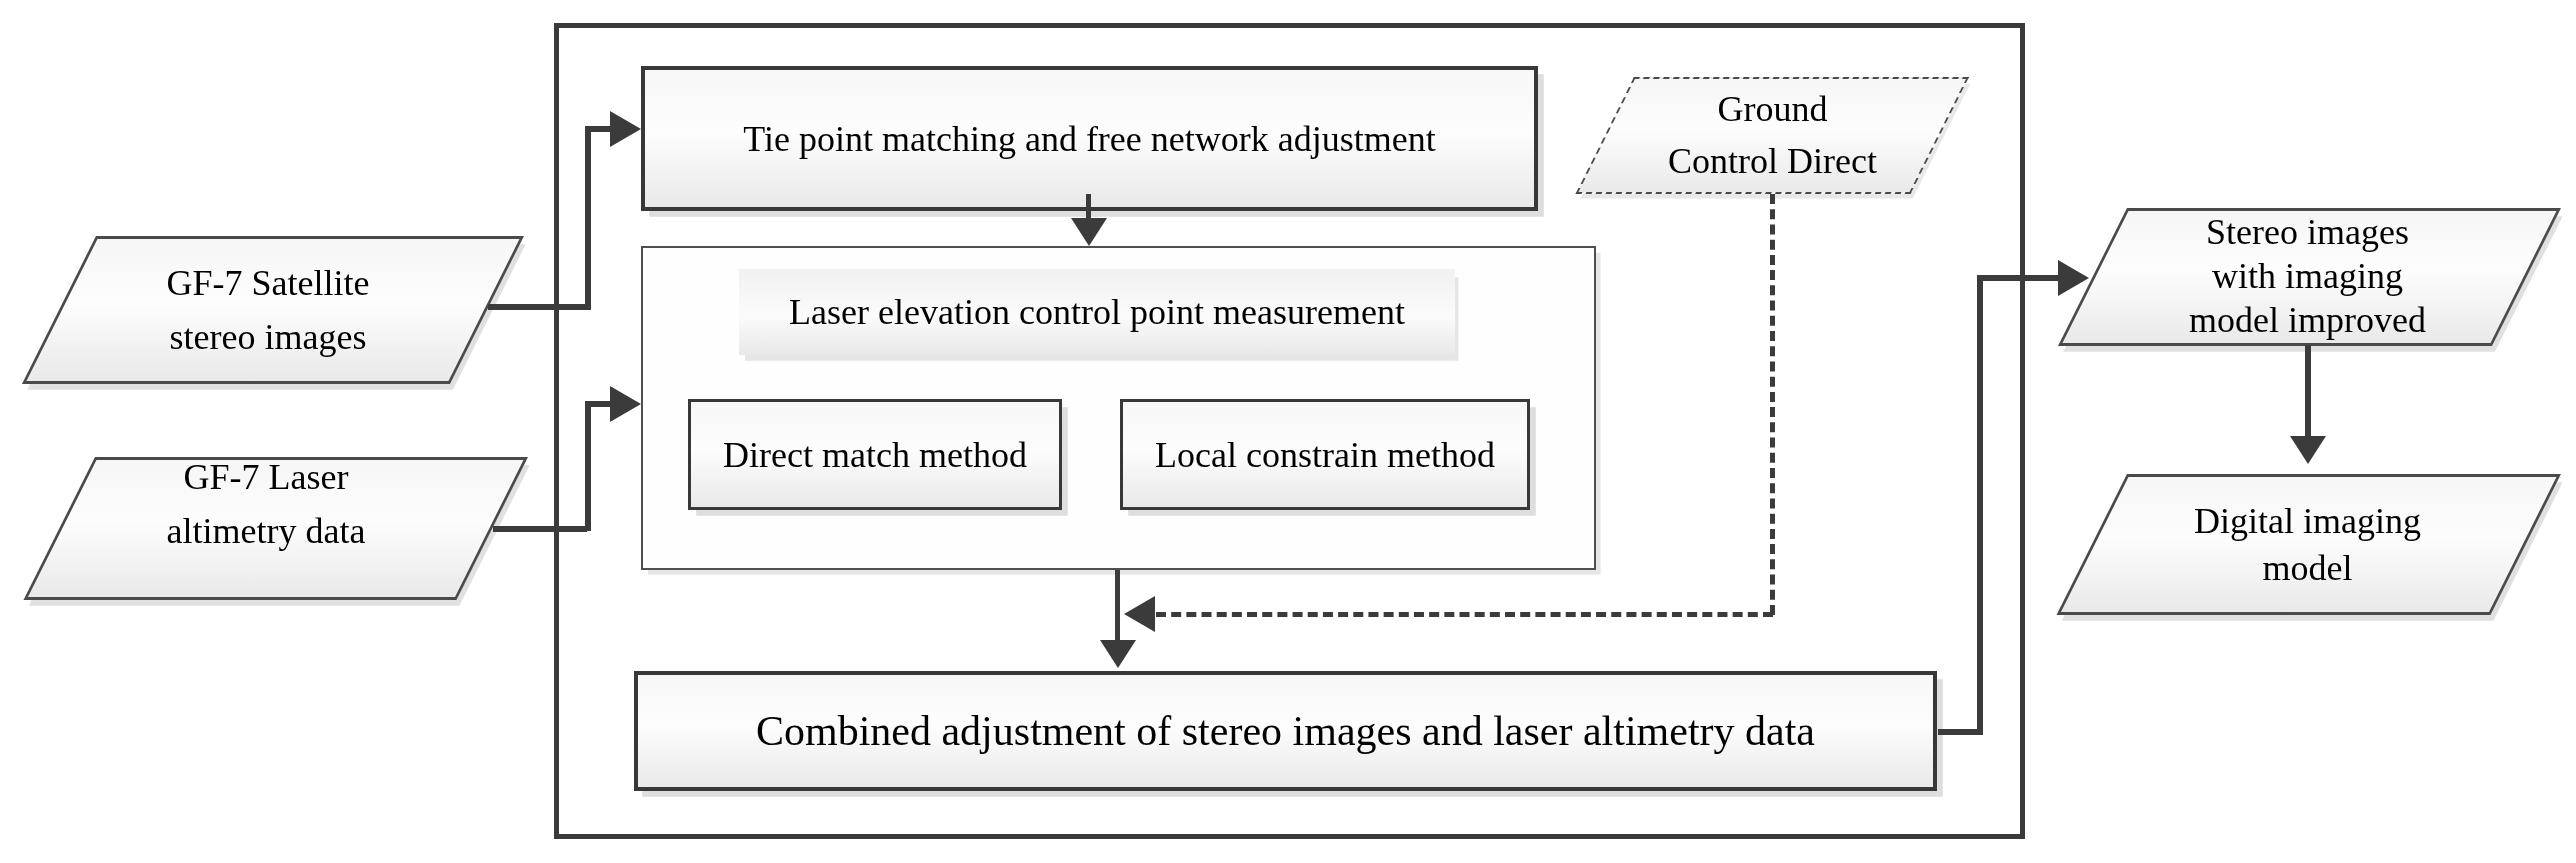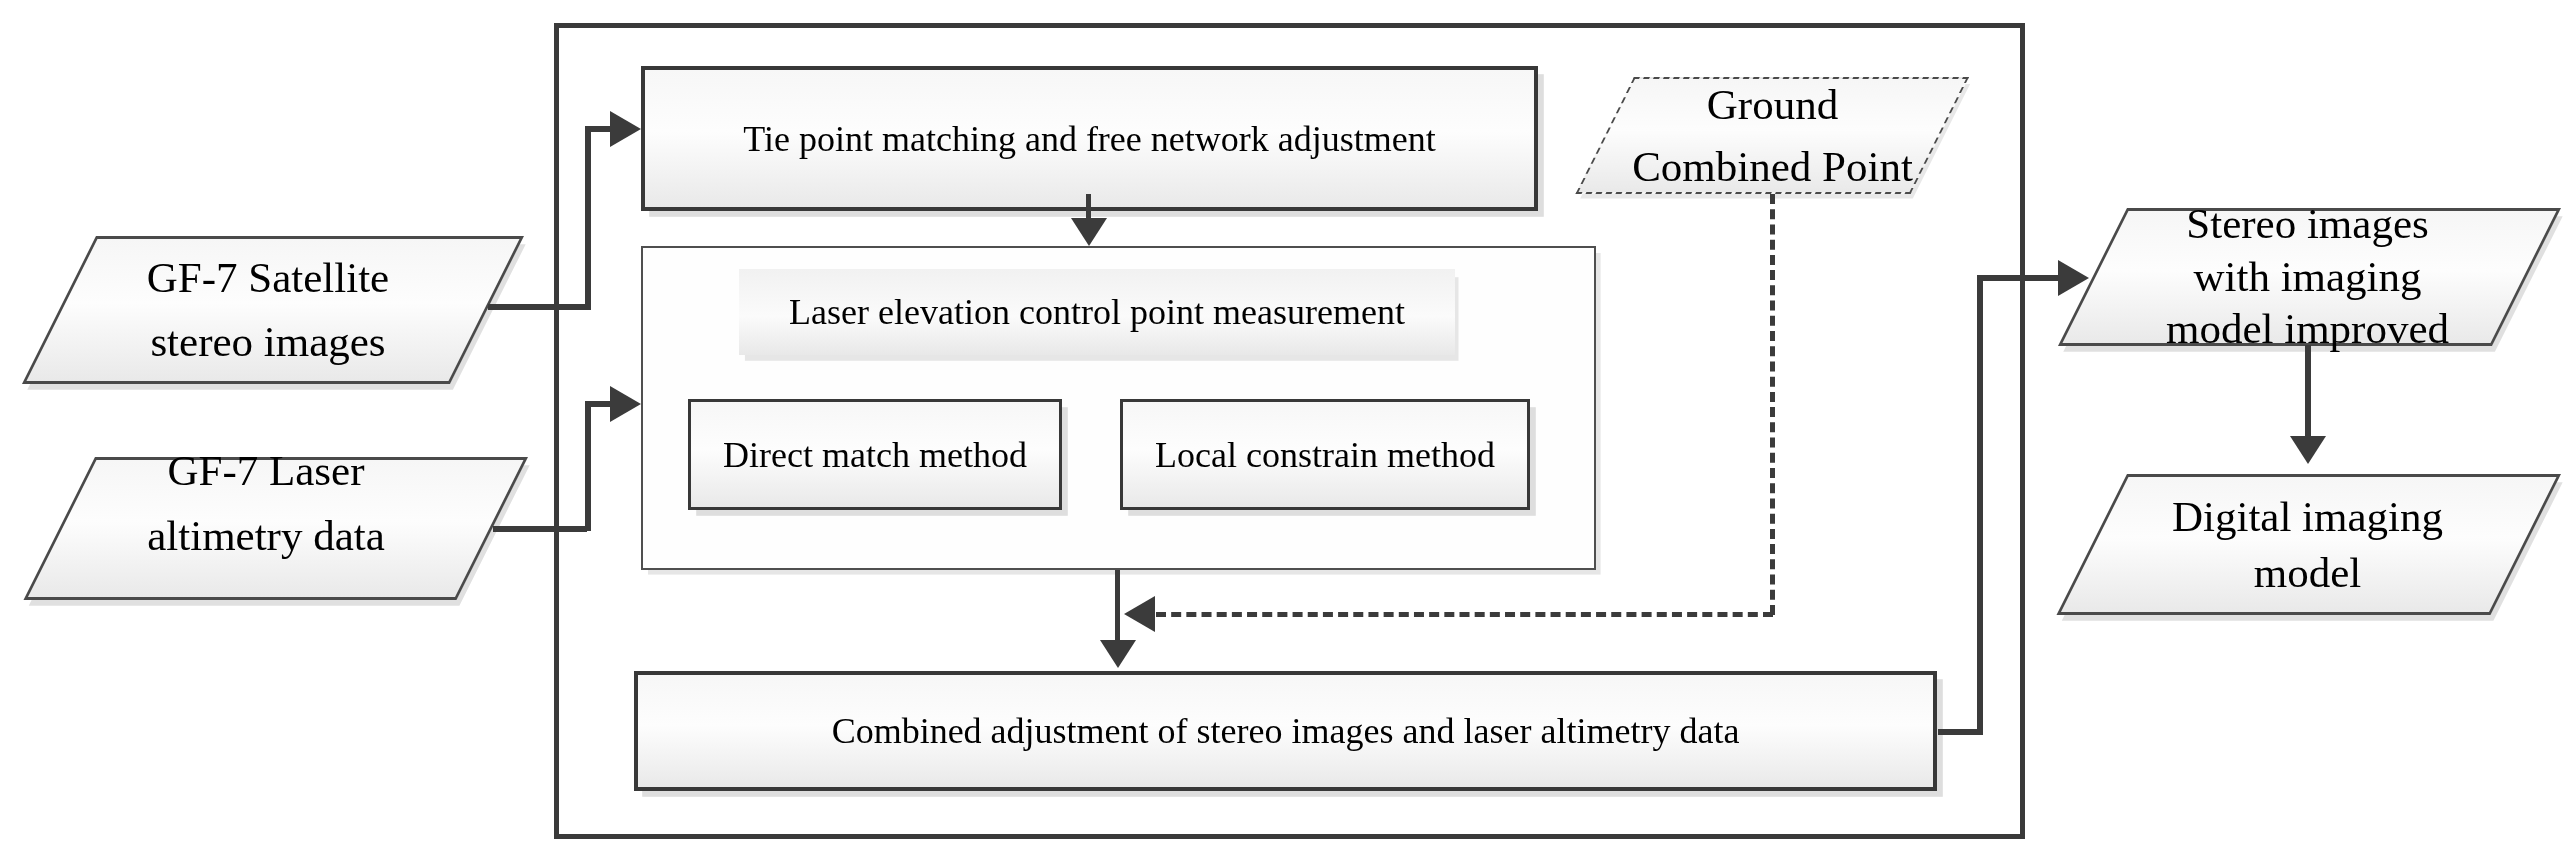--- a/index.html
+++ b/index.html
@@ -28,21 +28,21 @@
   }
   .para{
     transform:skewX(-26.57deg);transform-origin:top left;
     border:3.5px solid #4a4a4a;
     background:linear-gradient(180deg,#f6f6f6 0%,#fdfdfd 45%,#e9e9e9 100%);
     box-shadow:7px 7px 0 -1.2px #e0e0e0;
   }
   .para-dashed{border:2.3px dashed #4a4a4a;box-shadow:5.8px 5.8px 0 -1.2px #e8e8e8;}
   .lbl{
     display:flex;flex-direction:column;align-items:center;justify-content:center;
-    text-align:center;font-size:43px;line-height:1.5;
+    text-align:center;font-size:36px;line-height:1.5;
   }
   
   .line{background:#3b3b3b;}
   .dash-h{border-top:5.8px dashed #3b3b3b;height:0;}
   .dash-v{border-left:5.8px dashed #3b3b3b;width:0;}
   .arr-r{width:0;height:0;border-top:18.6px solid transparent;border-bottom:18.6px solid transparent;border-left:31px solid #3b3b3b;}
   .arr-l{width:0;height:0;border-top:18.6px solid transparent;border-bottom:18.6px solid transparent;border-right:31px solid #3b3b3b;}
   .arr-d{width:0;height:0;border-left:18px solid transparent;border-right:18px solid transparent;border-top:28px solid #3b3b3b;}
   
   #frame{left:554px;top:23px;width:1471px;height:816px;}
@@ -50,21 +50,21 @@
   #p-sat-shape{left:96px;top:236px;width:428px;height:148px;}
   #p-sat-label{left:47px;top:236px;width:442px;height:148px;}
   #p-las-shape{left:95px;top:457px;width:433px;height:143px;}
   #p-las-label{left:45px;top:432px;width:442px;height:143px;}
 
   #tie-box{left:641px;top:66px;width:897px;height:145px;font-size:36px;}
   #mid-box{left:641px;top:246px;width:955px;height:324px;}
   #band{left:739px;top:269px;width:716px;height:86px;font-size:36px;}
   #direct-box{left:688px;top:399px;width:374px;height:111px;font-size:36px;}
   #local-box{left:1120px;top:399px;width:410px;height:111px;font-size:36px;}
-  #comb-box{left:634px;top:671px;width:1303px;height:120px;font-size:36px;}
+  #comb-box{left:634px;top:671px;width:1303px;height:120px;font-size:42px;}
 
   #gcp-shape{left:1634px;top:77px;width:335px;height:117px;}
   #gcp-label{left:1589px;top:77px;width:367px;height:117px;line-height:1.42;}
 
   #p-stereo-shape{left:2127px;top:208px;width:434px;height:138px;}
   #p-stereo-label{left:2069px;top:208px;width:477px;height:138px;line-height:1.22;}
   #p-dsm-shape{left:2127px;top:474px;width:434px;height:141px;}
   #p-dsm-label{left:2069px;top:474px;width:477px;height:141px;line-height:1.3;}
 
   #c1a{left:488px;top:304px;width:100px;height:5.8px;}
@@ -122,21 +122,21 @@
   </div>
   <div class="abs para" id="p-las-shape"></div>
   <div class="abs lbl" id="p-las-label">
     <span>GF-7 Laser</span>
     <span>altimetry data</span>
   </div>
 
   <div class="abs para para-dashed" id="gcp-shape"></div>
   <div class="abs lbl" id="gcp-label">
     <span>Ground</span>
-    <span>Combined Point</span>
+    <span>Control Direct</span>
   </div>
 
   <div class="abs para" id="p-stereo-shape"></div>
   <div class="abs lbl" id="p-stereo-label">
     <span>Stereo images</span>
     <span>with imaging</span>
     <span>model improved</span>
   </div>
   <div class="abs para" id="p-dsm-shape"></div>
   <div class="abs lbl" id="p-dsm-label">

